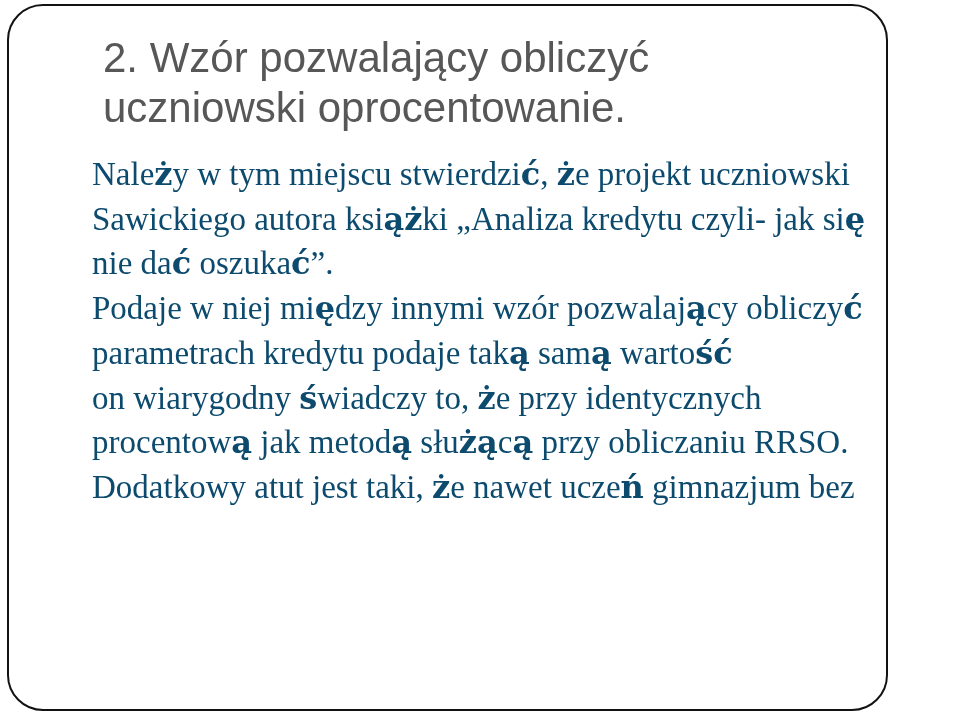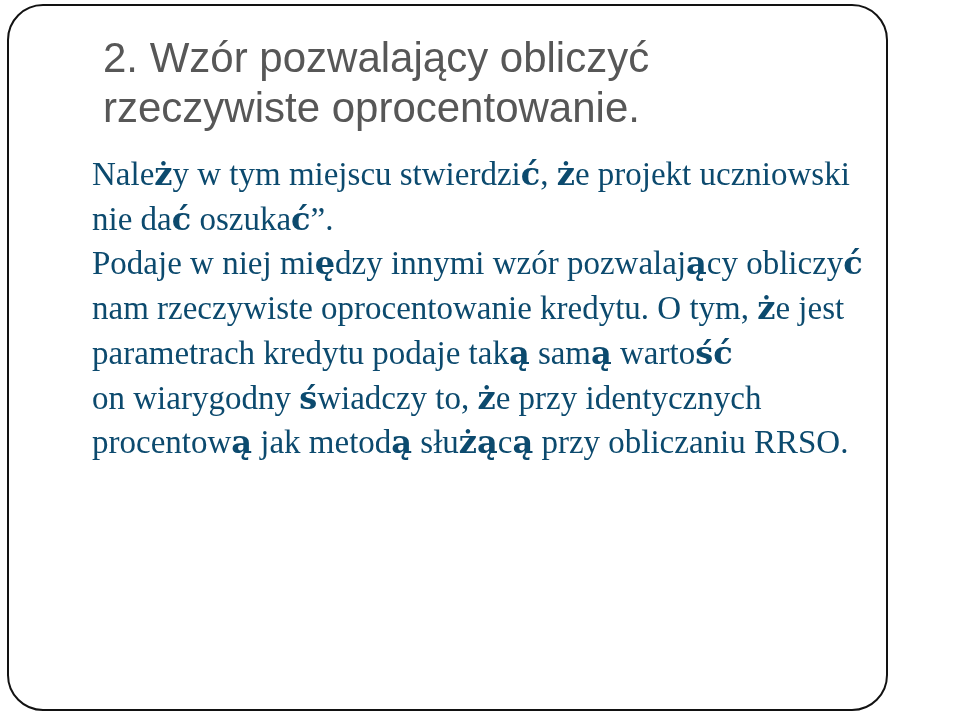--- a/index.html
+++ b/index.html
@@ -59,26 +59,27 @@
 </style>
 </head>
 <body>
 
 <div class="slide">
 
   <div class="frame-border"></div>
 
   <h1 class="title" style="margin:0; font-weight:400;">
     <div class="title-line">2. Wzór pozwalający obliczyć</div>
-    <div class="title-line">rzeczywiste oprocentowanie.</div>
+    <div class="title-line">uczniowski oprocentowanie.</div>
   </h1>
 
   <div class="body-text">
     <div class="body-line">Nale<span class="dia">ż</span>y w tym miejscu stwierdzi<span class="dia">ć</span>, <span class="dia">ż</span>e projekt uczniowski</div>
+    <div class="body-line">Sawickiego autora ksi<span class="dia">ą</span><span class="dia">ż</span>ki „Analiza kredytu czyli- jak si<span class="dia">ę</span></div>
     <div class="body-line">nie da<span class="dia">ć</span> oszuka<span class="dia">ć</span>”.</div>
     <div class="body-line">Podaje w niej mi<span class="dia">ę</span>dzy innymi wzór pozwalaj<span class="dia">ą</span>cy obliczy<span class="dia">ć</span></div>
-    <div class="body-line">nam rzeczywiste oprocentowanie kredytu. O tym, <span class="dia">ż</span>e jest</div>
     <div class="body-line">parametrach kredytu podaje tak<span class="dia">ą</span> sam<span class="dia">ą</span> warto<span class="dia">ś</span><span class="dia">ć</span></div>
     <div class="body-line">on wiarygodny <span class="dia">ś</span>wiadczy to, <span class="dia">ż</span>e przy identycznych</div>
     <div class="body-line">procentow<span class="dia">ą</span> jak metod<span class="dia">ą</span> słu<span class="dia">ż</span><span class="dia">ą</span>c<span class="dia">ą</span> przy obliczaniu RRSO.</div>
+    <div class="body-line">Dodatkowy atut jest taki, <span class="dia">ż</span>e nawet ucze<span class="dia">ń</span> gimnazjum bez</div>
   </div>
 
 </div>
 
 </body></html>

